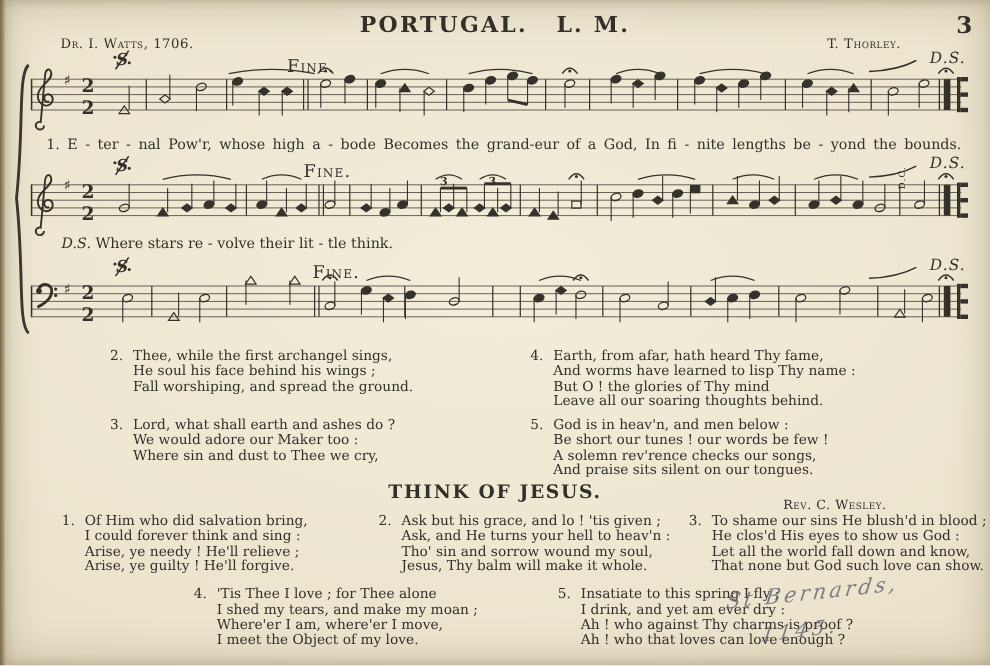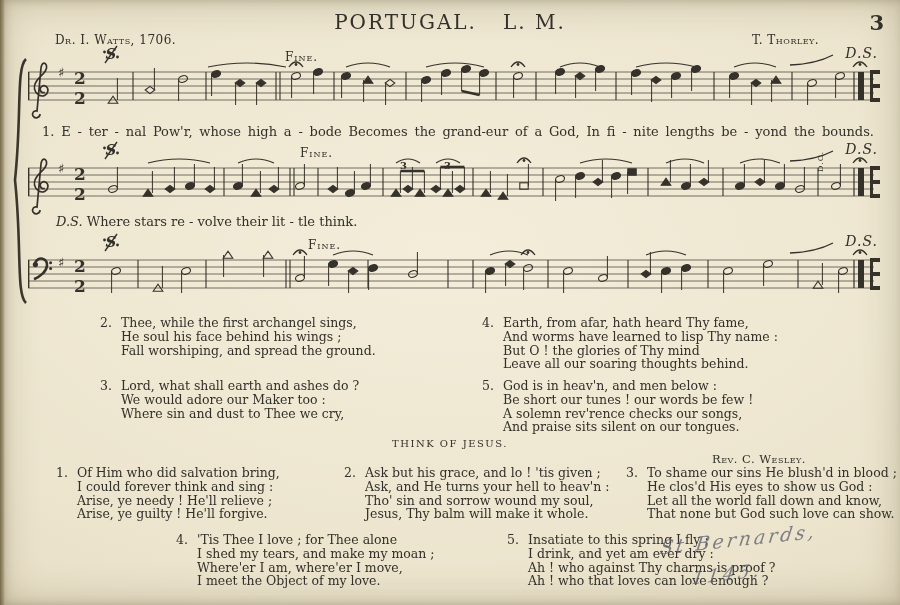--- a/index.html
+++ b/index.html
@@ -10,50 +10,50 @@
     color:#32302a;
   }
   .page::after{content:"";position:absolute;inset:0;pointer-events:none;
     box-shadow:inset 0 0 38px rgba(90,75,40,.28), inset 4px 0 10px rgba(60,50,25,.25);}
   .scan-edge{position:absolute;left:0;top:0;width:5px;height:605px;
     background:linear-gradient(90deg,#8d8063,#c9bd9e 70%,transparent);}
 
   
   .pgnum{position:absolute;top:10px;right:16px;font-size:21px;font-weight:bold;}
   .title-row{position:absolute;top:10px;left:0;width:100%;text-align:center;
-    font-size:20px;font-weight:normal;letter-spacing:2px;}
+    font-size:20px;font-weight:bold;letter-spacing:2px;}
   .title-row .meter{margin-left:26px;}
   .credit{position:absolute;font-size:12px;font-variant:small-caps;letter-spacing:.5px;}
   .credit.author{top:33px;left:55px;}
   .credit.composer{top:33px;left:752px;}
 
   
   .brace-wrap{position:absolute;left:8px;top:56px;}
   .system{position:absolute;left:28px;width:858px;height:74px;}
   .staff-svg{position:absolute;left:0;top:0;width:858px;height:74px;overflow:visible;}
   .segno{position:absolute;top:-8px;width:18px;height:22px;}
-  .fine{position:absolute;top:-2px;font-size:12px;font-variant:small-caps;letter-spacing:1px;margin-left:24px;}
+  .fine{position:absolute;top:-2px;font-size:16px;font-variant:small-caps;letter-spacing:1px;}
   .ds{position:absolute;top:-7px;right:8px;font-size:14px;font-style:italic;letter-spacing:1px;}
   .ds-curve{position:absolute;top:2px;right:52px;width:46px;height:12px;overflow:visible;}
   .triplet{position:absolute;top:12px;font-size:10px;font-weight:bold;}
   .dc-vert{position:absolute;top:24px;left:788px;font-size:8px;transform:rotate(-90deg);transform-origin:left top;letter-spacing:1px;}
 
   
   .lyric1{position:absolute;top:124px;left:42px;width:832px;font-size:13px;
     text-align:justify;text-align-last:justify;white-space:nowrap;}
   .lyric-ds{position:absolute;top:214px;left:56px;font-size:13px;font-style:normal;}
   .lyric-ds .dsit{font-style:italic;}
 
   
   .verse{position:absolute;display:flex;gap:9px;font-size:12.5px;line-height:13.8px;}
   .vnum{min-width:16px;text-align:right;}
   .vlines div{white-space:nowrap;}
 
   .hymn2-title{position:absolute;top:438px;left:0;width:100%;text-align:center;
-    font-size:10px;font-weight:normal;letter-spacing:1.5px;}
+    font-size:17px;font-weight:bold;letter-spacing:1.5px;}
   .hymn2-credit{position:absolute;top:452px;left:712px;font-size:11.5px;
     font-variant:small-caps;letter-spacing:.5px;}
 
   
   .hw{position:absolute;color:#5d6270;opacity:.78;
     font-family:"DejaVu Serif","Liberation Serif",serif;font-style:italic;}
   .hw1{top:528px;left:660px;font-size:19px;letter-spacing:3px;transform:rotate(-6deg) skewX(-14deg);}
   .hw2{top:563px;left:692px;font-size:18px;letter-spacing:4px;transform:rotate(-7deg) skewX(-16deg);}
 </style>
 </head>

